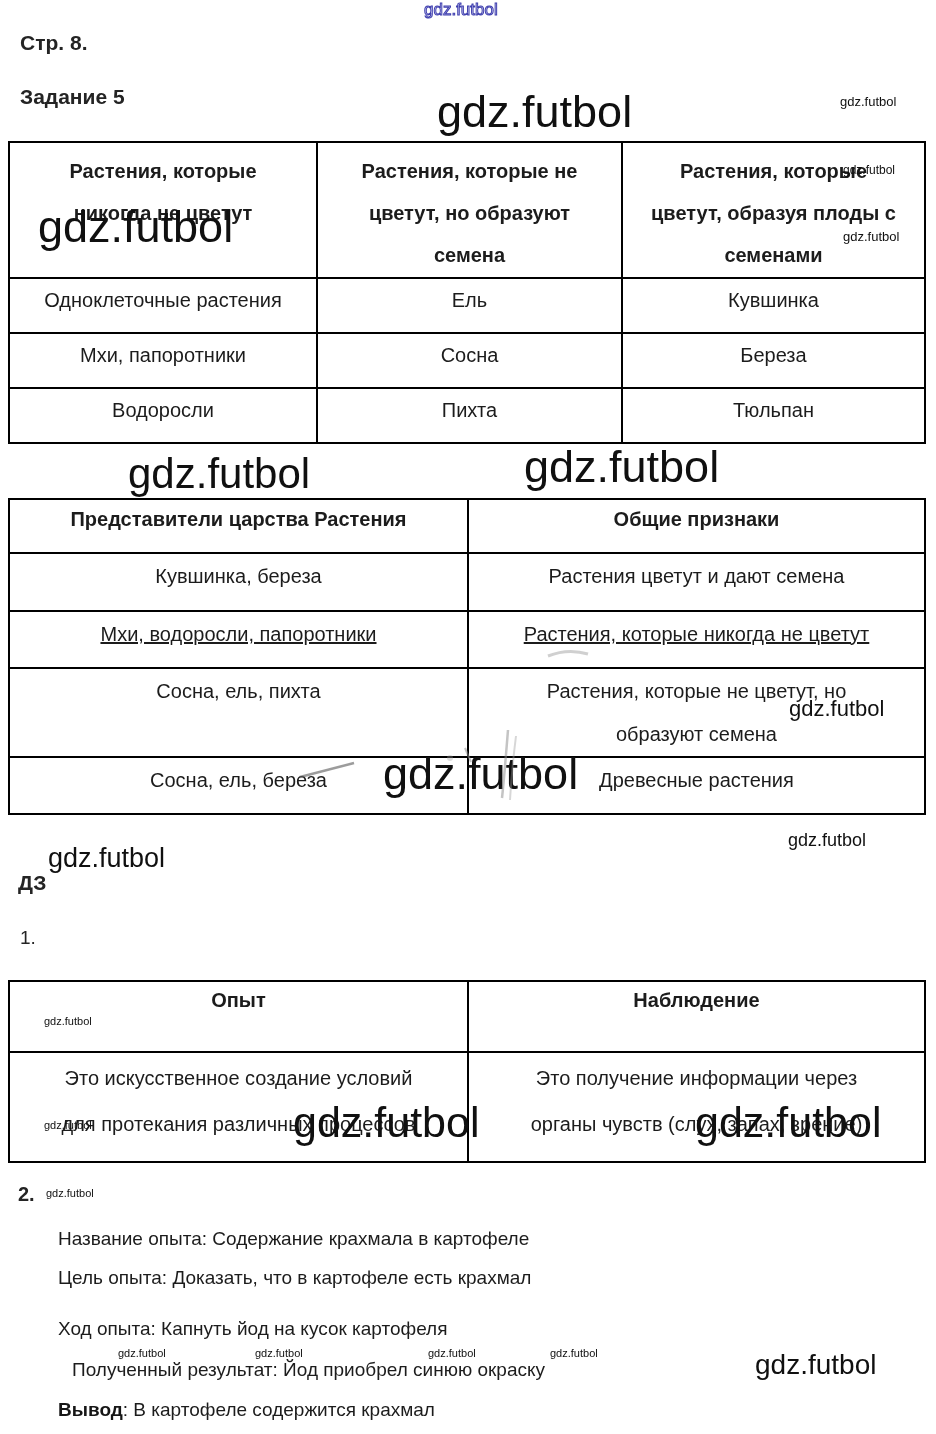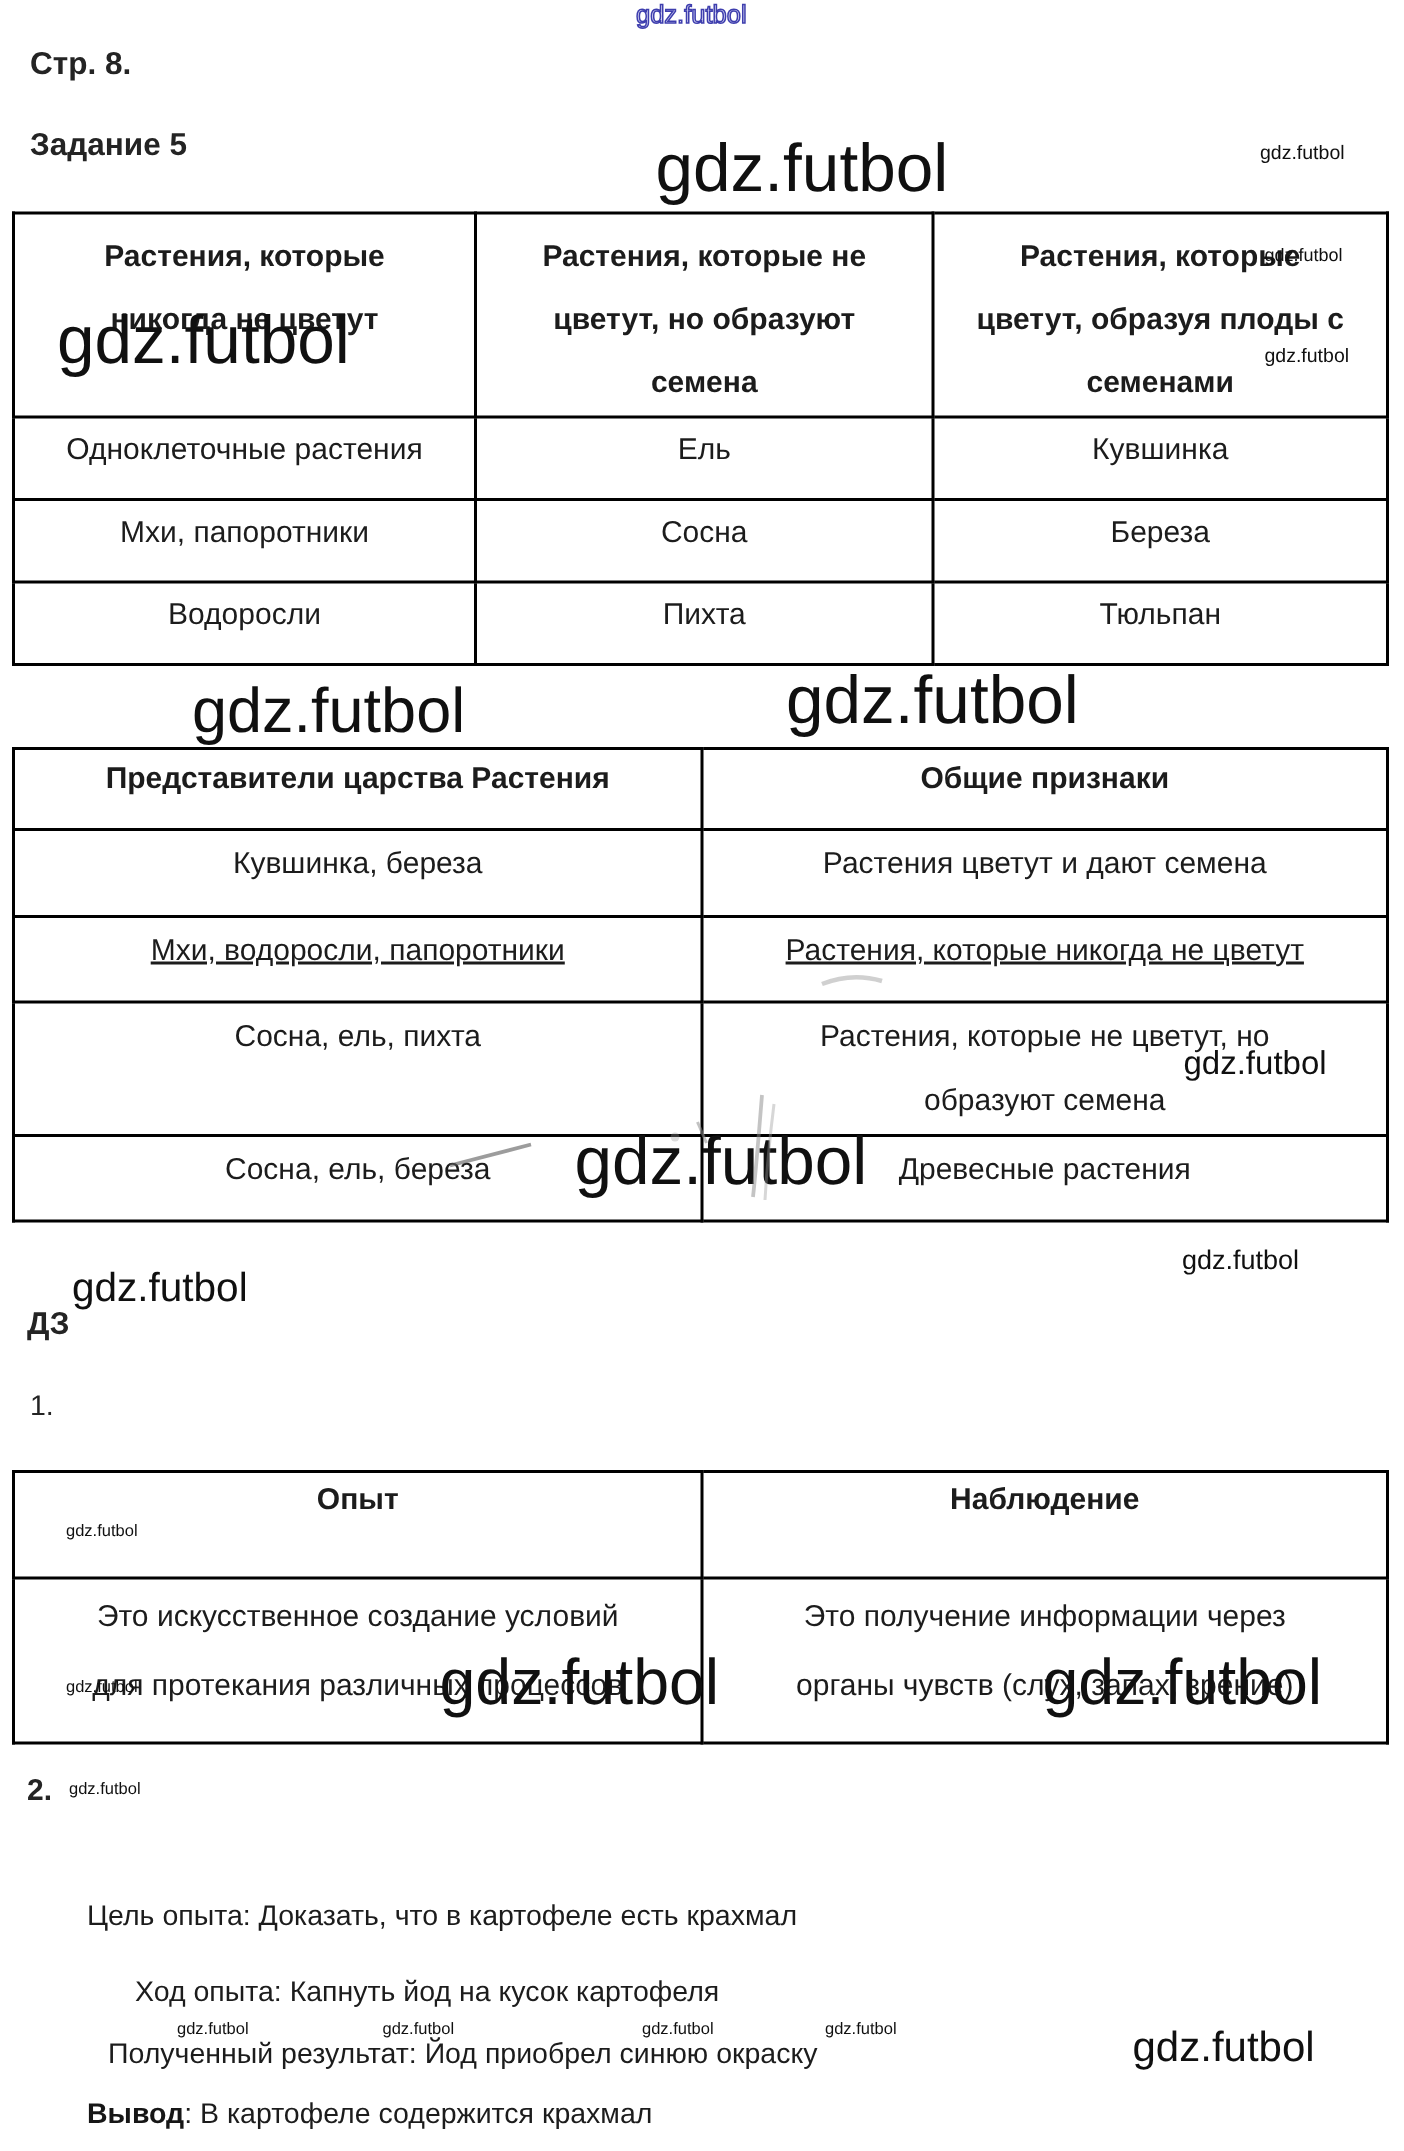--- a/index.html
+++ b/index.html
@@ -25,21 +25,21 @@
   #t1 tr.b{height:55px;}  #t1 tr.b td{line-height:25px;padding-top:9px;}
   #t2{left:8px;top:498px;width:916px;}
   #t2 tr.h{height:54px;} #t2 tr.h td{padding-top:8px;}
   #t2 tr.b td{line-height:43px;padding-top:1px;}
   #t2 tr.b1{height:58px;} #t2 tr.b2{height:57px;text-decoration:underline;} #t2 tr.b3{height:88px;} #t2 tr.b4{height:57px;}
   #t3{left:8px;top:980px;width:916px;}
   #t3 tr.h{height:71px;margin-top:12px;} #t3 tr.h td{padding-top:7px;}
   #t3 tr.b{height:110px;} #t3 tr.b td{line-height:46px;padding-top:2px;}
   
   .xl{position:absolute;left:58px;font-size:19px;color:#1c1c1c;white-space:nowrap;}
-  #xline1{top:1228px;} #xline2{top:1267px;} #xline3{top:1318px;margin-left:32px;}
+  #xline1{top:1228px;} #xline2{top:1267px;} #xline3{top:1318px;}
   #xline4{top:1359px;margin-left:14px;} #xline5{top:1399px;}
   #xline5 .bold{font-weight:bold;color:#161616;}
   
   .wm{position:absolute;font-weight:normal;color:#101010;white-space:nowrap;line-height:1.05;}
   #w1{left:424px;top:1px;font-size:17px;color:#d8d8f2;-webkit-text-stroke:1px #3e3eae;}
   #w2{left:437px;top:88px;font-size:45px;}
   #w3{left:840px;top:95px;font-size:13px;}
   #w4{left:38px;top:203px;font-size:45px;}
   #w5{left:843px;top:164px;font-size:12px;}
   #w6{left:843px;top:230px;font-size:13px;}
@@ -152,20 +152,21 @@
       <td>Это искусственное создание условий
 для протекания различных процессов</td>
       <td>Это получение информации через
 органы чувств (слух, запах, зрение)</td>
     </tr>
   </tbody>
     </table>
 
   <div class="lbl" id="item2-label">2.</div>
 
+  <div class="xl" id="xline1">Название опыта: Содержание крахмала в картофеле</div>
   <div class="xl" id="xline2">Цель опыта: Доказать, что в картофеле есть крахмал</div>
   <div class="xl" id="xline3">Ход опыта: Капнуть йод на кусок картофеля</div>
   <div class="xl" id="xline4">Полученный результат: Йод приобрел синюю окраску</div>
   <div class="xl" id="xline5">
     <span class="bold">Вывод</span><span>: В картофеле содержится крахмал</span>
   </div>
 
   <span class="wm" id="w1">gdz.futbol</span>
   <span class="wm" id="w2">gdz.futbol</span>
   <span class="wm" id="w3">gdz.futbol</span>

